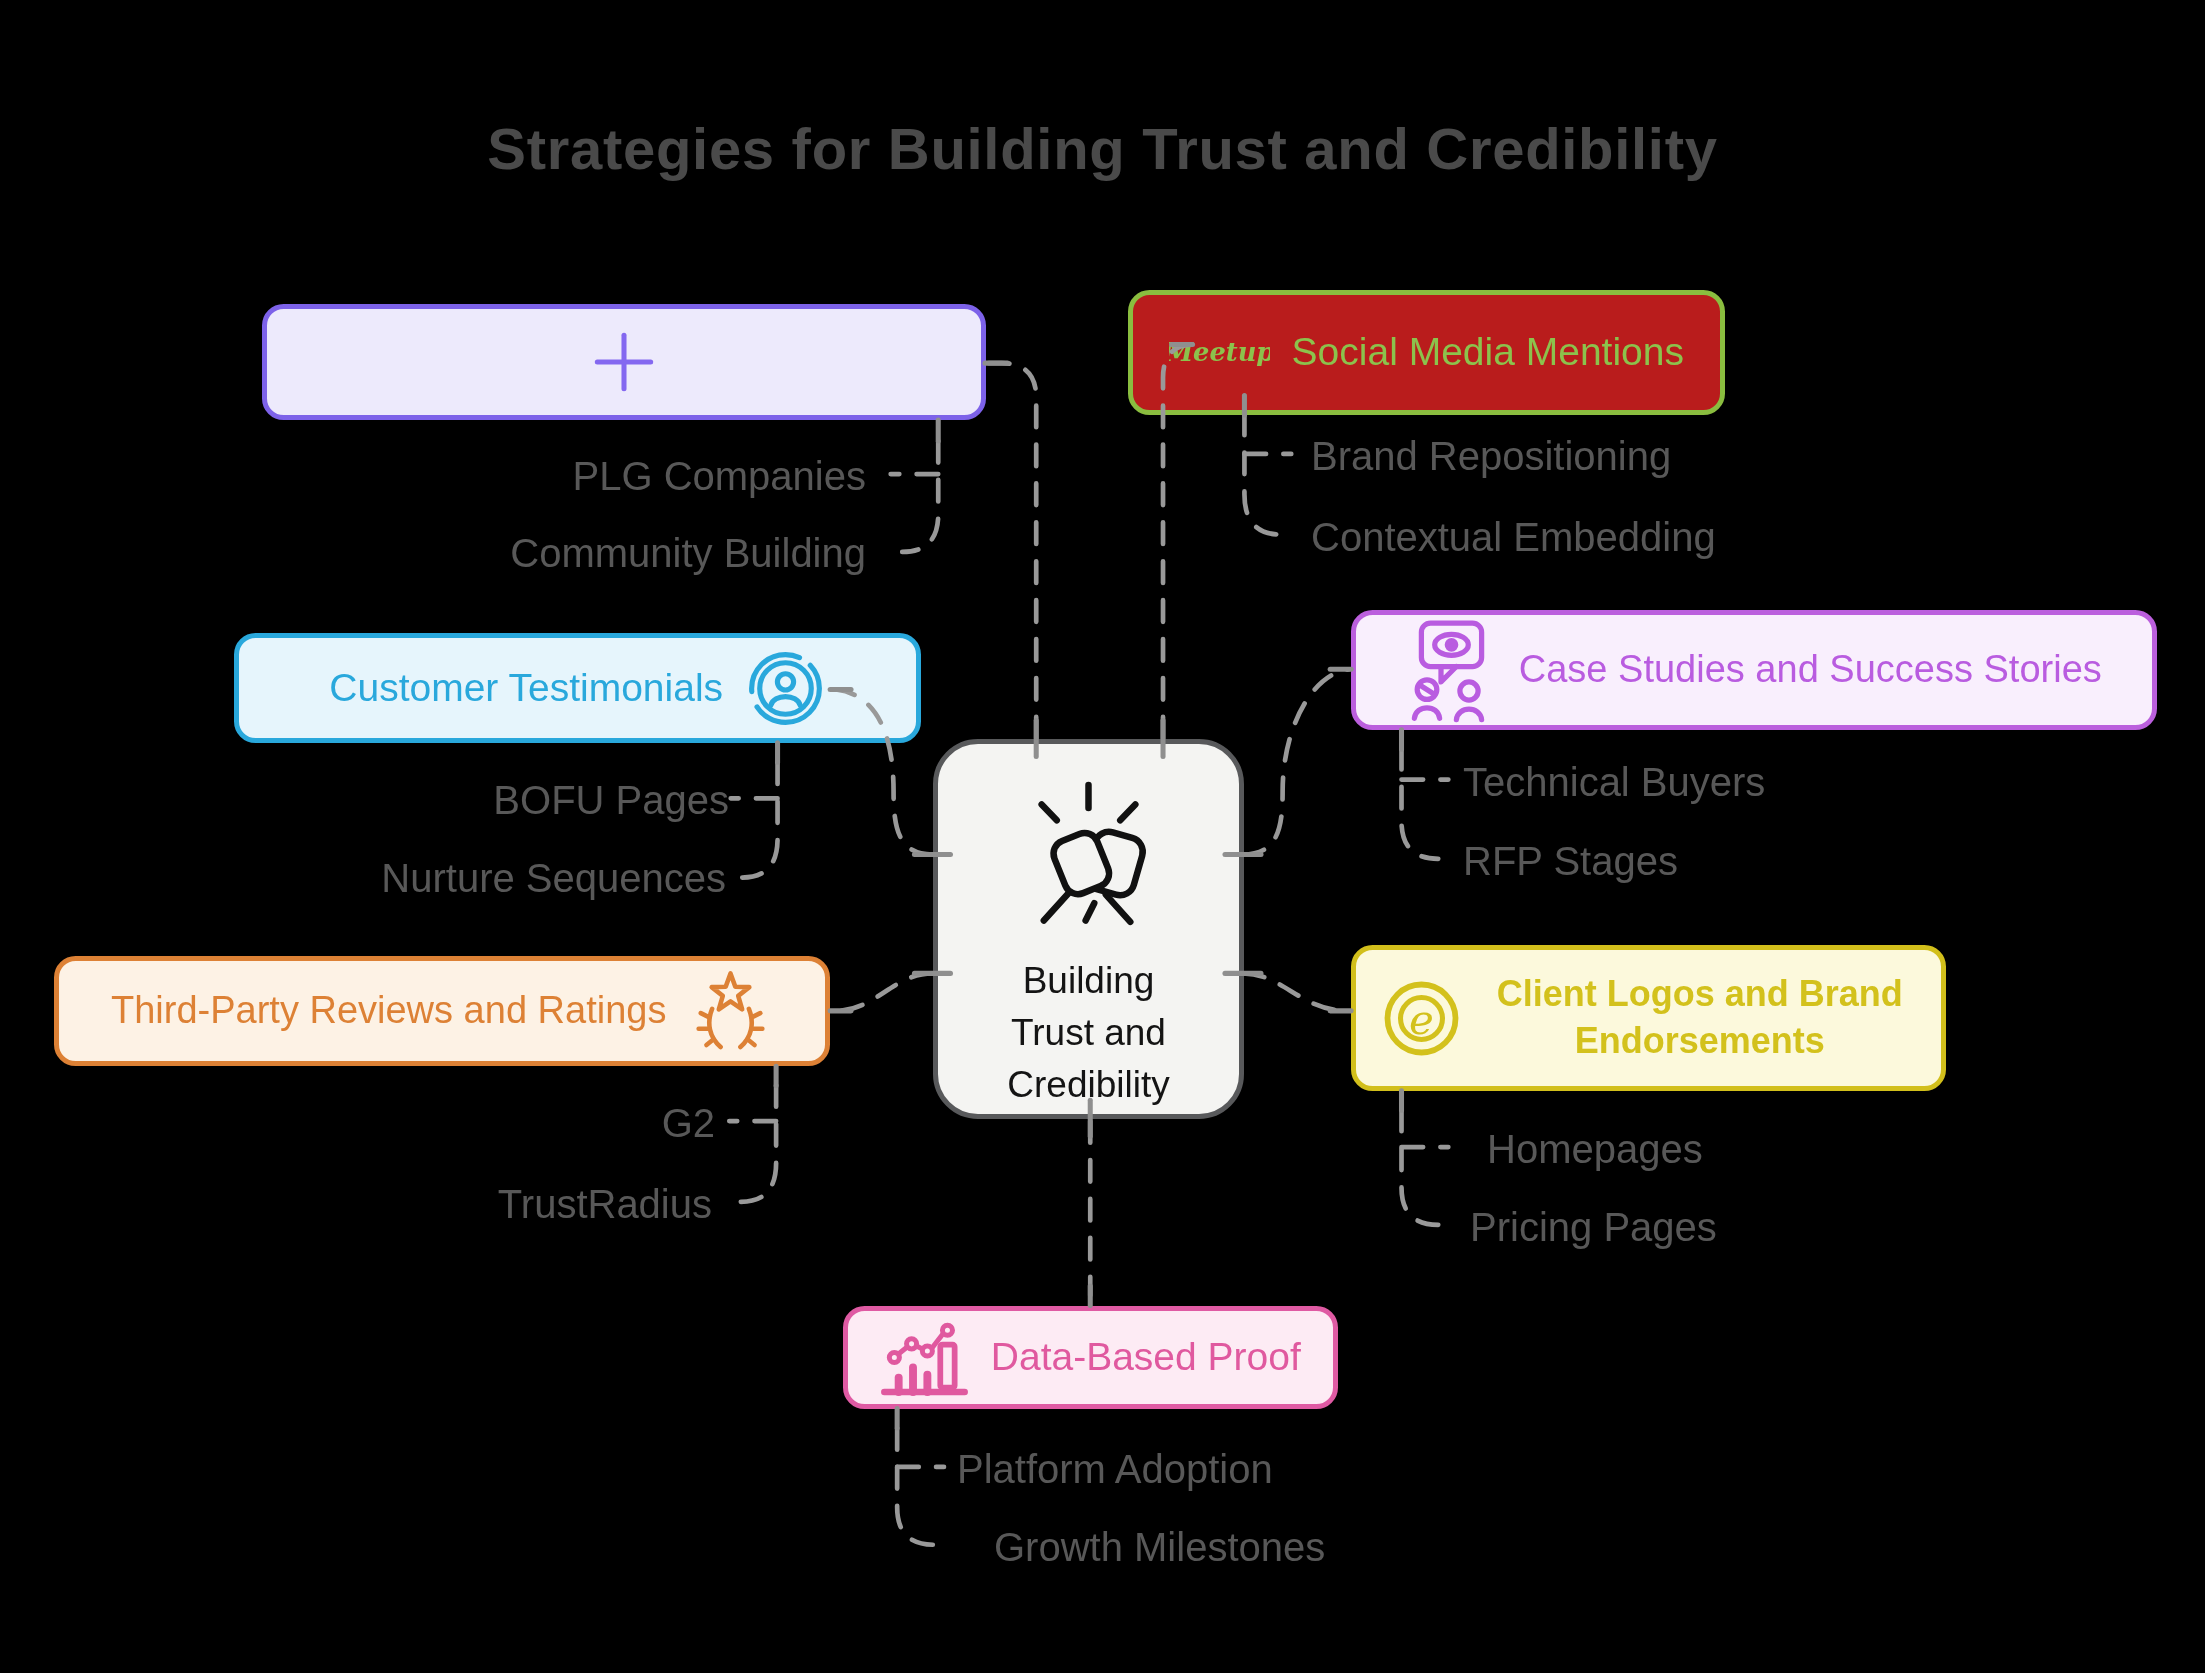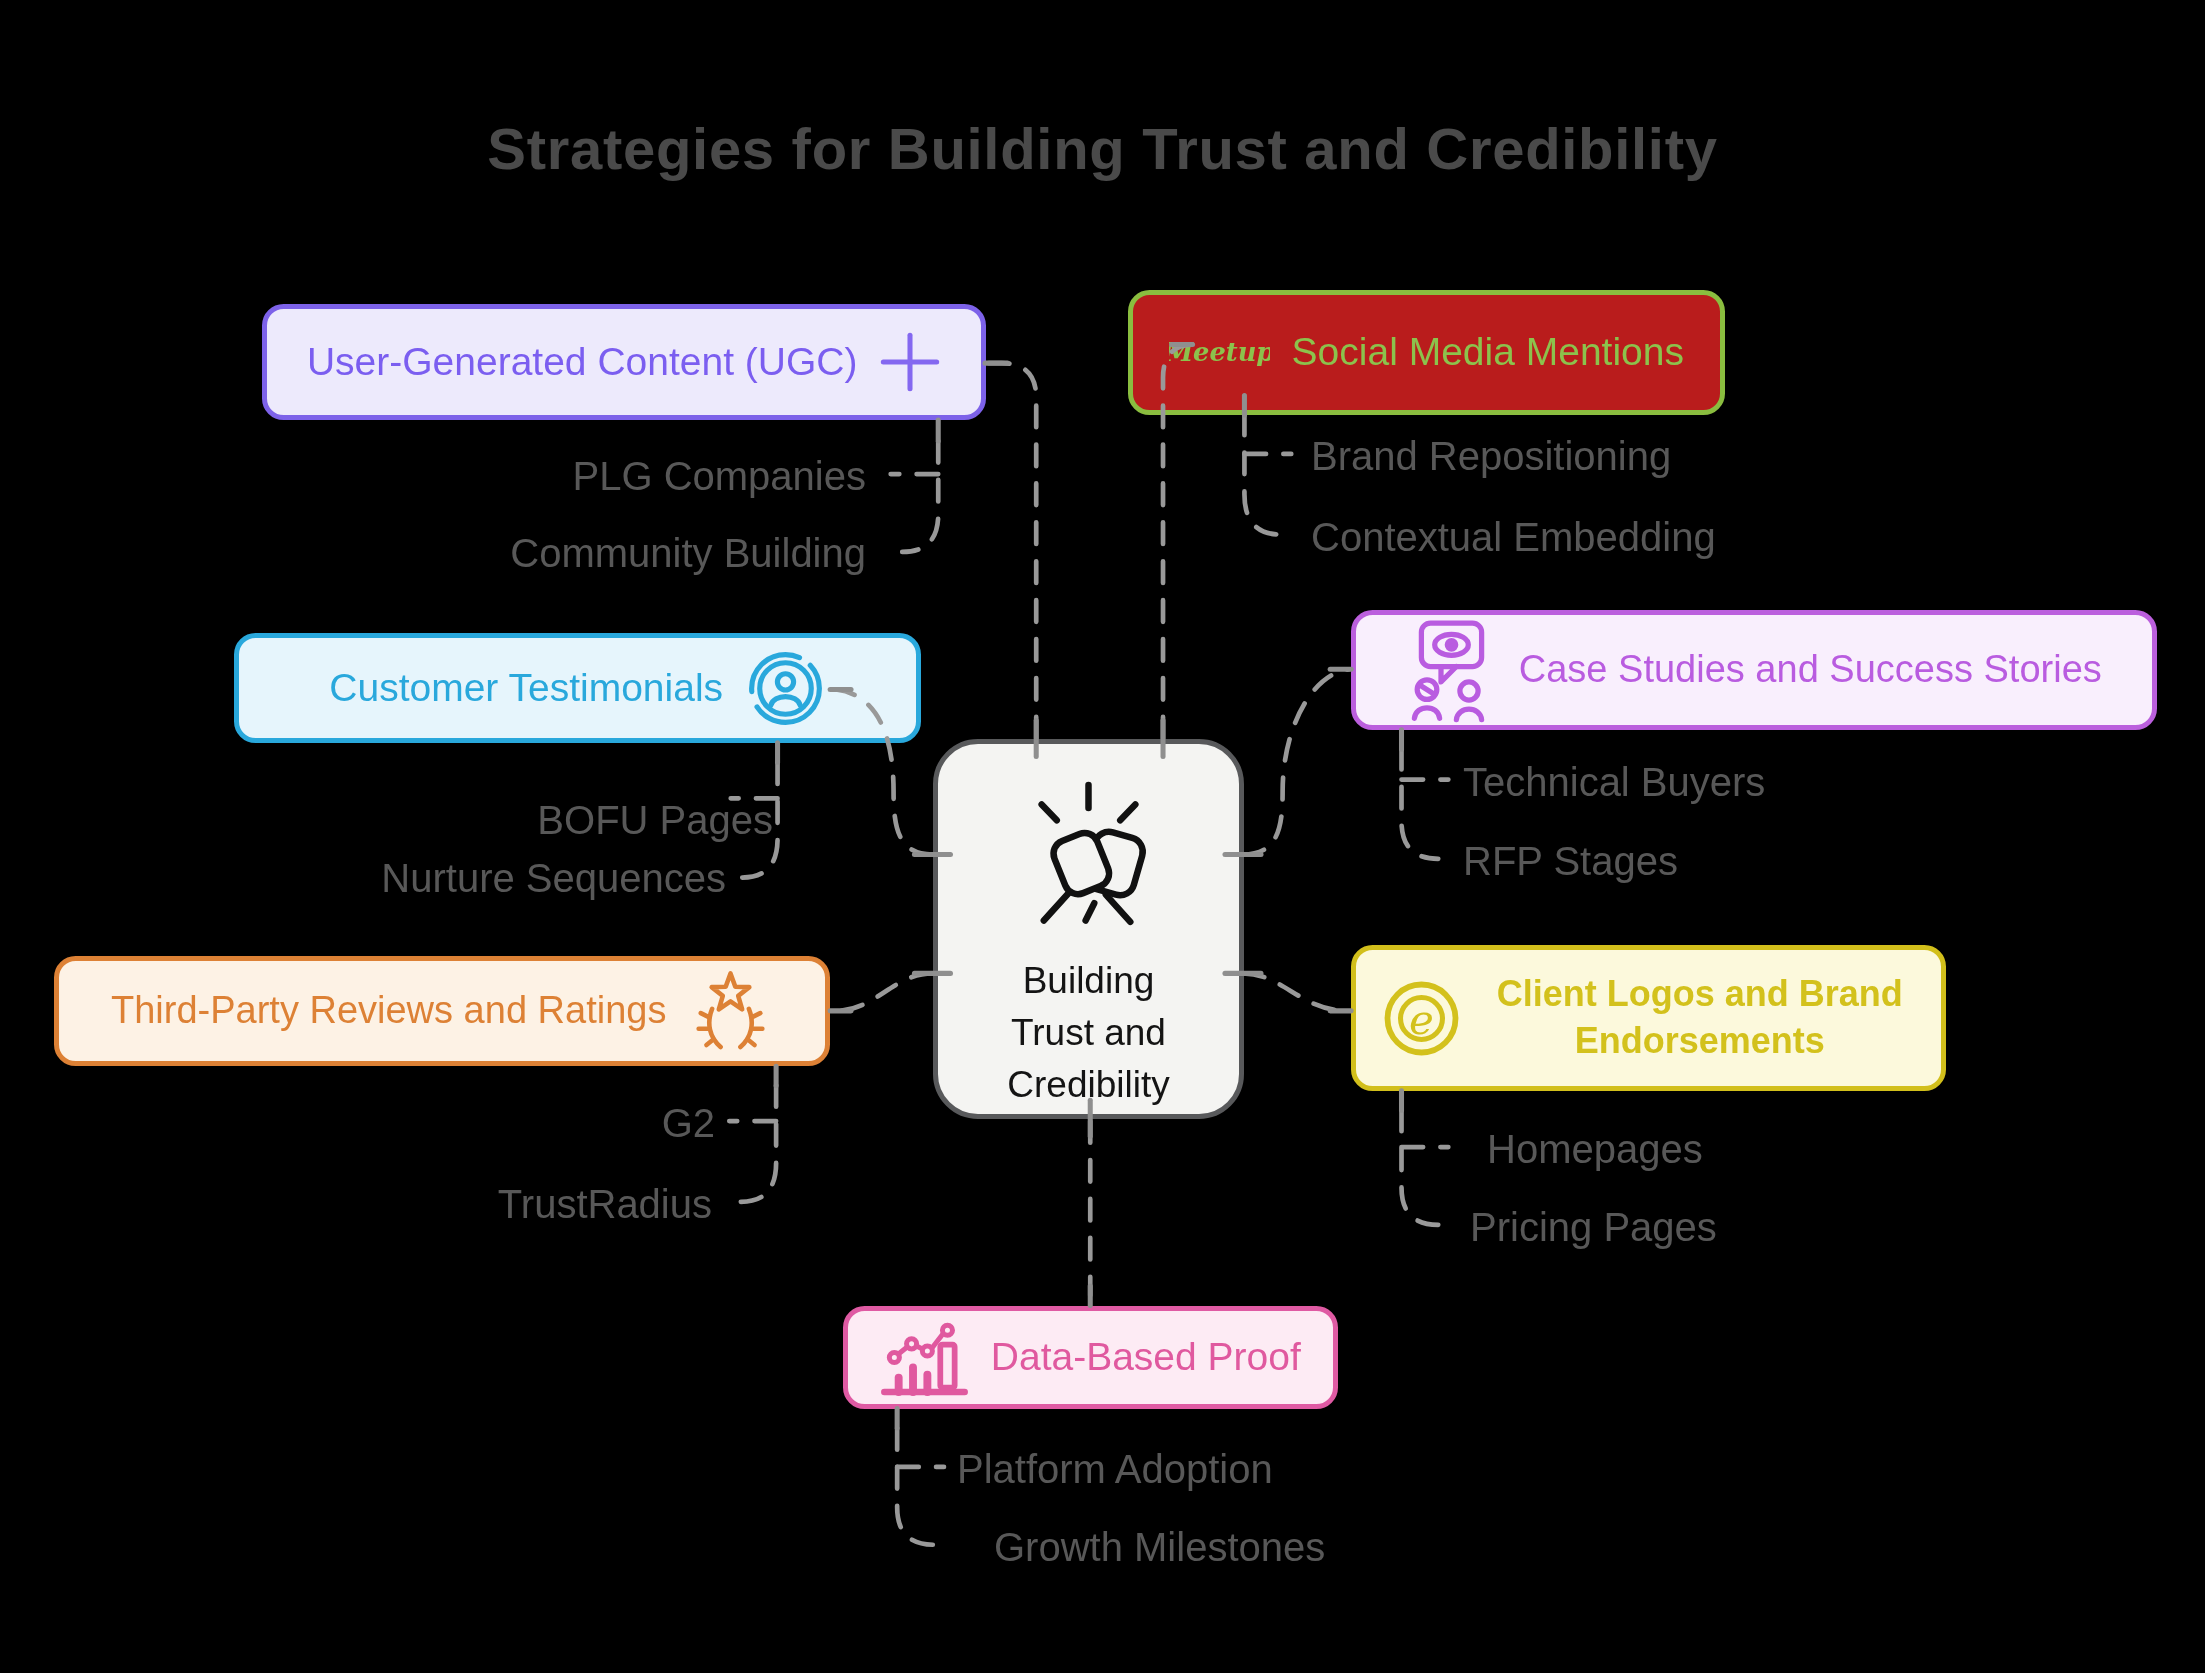--- a/index.html
+++ b/index.html
@@ -39,21 +39,20 @@
   .sub.r{text-align:right;}
 </style>
 </head>
 <body>
 
 <div class="canvas">
 
   <div class="title">Strategies for Building Trust and Credibility</div>
 
   <div class="node ugc">
-    <span class="label">User-Generated Content (UGC)</span>
     <svg class="icon" width="62" height="62" viewBox="0 0 86 86">
       <g stroke="#8468f0" stroke-width="7" stroke-linecap="round">
         <line x1="43" y1="6" x2="43" y2="80"></line>
           <line x1="6" y1="43" x2="80" y2="43"></line>
       </g>
     </svg>
   </div>
 
   <div class="node social">
     <svg class="icon" width="101" height="50" viewBox="0 0 140 70">
@@ -156,21 +155,21 @@
         <rect x="78" y="78" width="64" height="78" rx="19" transform="rotate(-22 110 117)"></rect>
       </g>
     </svg>
     <div class="label">Building
 Trust and
 Credibility</div>
   </div>
 
   <span class="sub r" style="right:1339px;top:454px;">PLG Companies</span>
   <span class="sub r" style="right:1339px;top:531px;">Community Building</span>
-  <span class="sub r" style="right:1432px;top:778px;margin-top:20px;">BOFU Pages</span>
+  <span class="sub r" style="right:1476px;top:778px;">BOFU Pages</span>
   <span class="sub r" style="right:1479px;top:856px;">Nurture Sequences</span>
   <span class="sub r" style="right:1490px;top:1101px;">G2</span>
   <span class="sub r" style="right:1493px;top:1182px;">TrustRadius</span>
 
   <span class="sub" style="left:1311px;top:434px;">Brand Repositioning</span>
   <span class="sub" style="left:1311px;top:515px;">Contextual Embedding</span>
   <span class="sub" style="left:1463px;top:760px;">Technical Buyers</span>
   <span class="sub" style="left:1463px;top:839px;">RFP Stages</span>
   <span class="sub" style="left:1470px;top:1127px;margin-left:17px;">Homepages</span>
   <span class="sub" style="left:1470px;top:1205px;">Pricing Pages</span>

